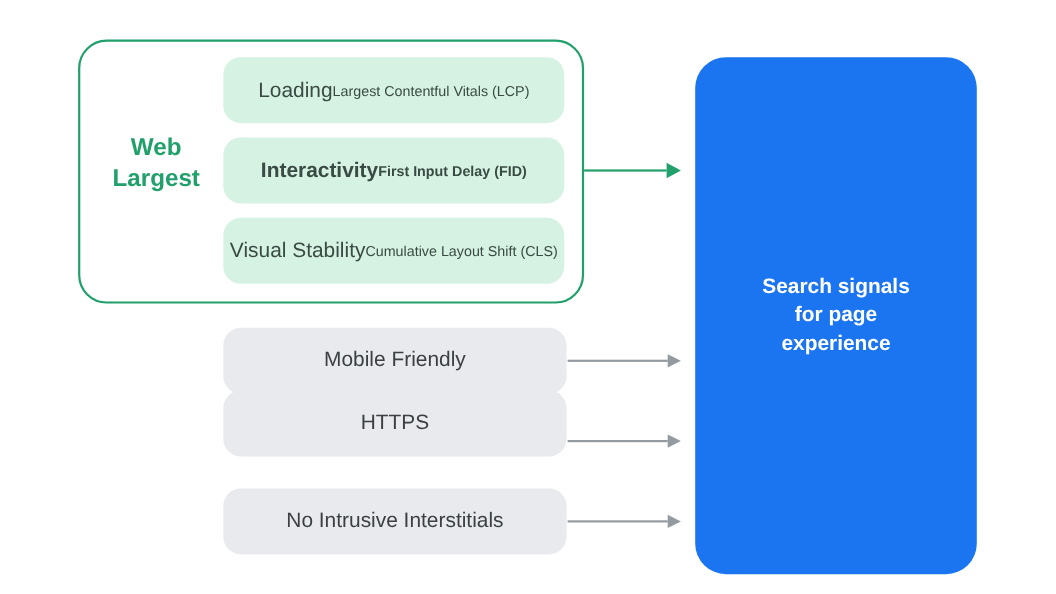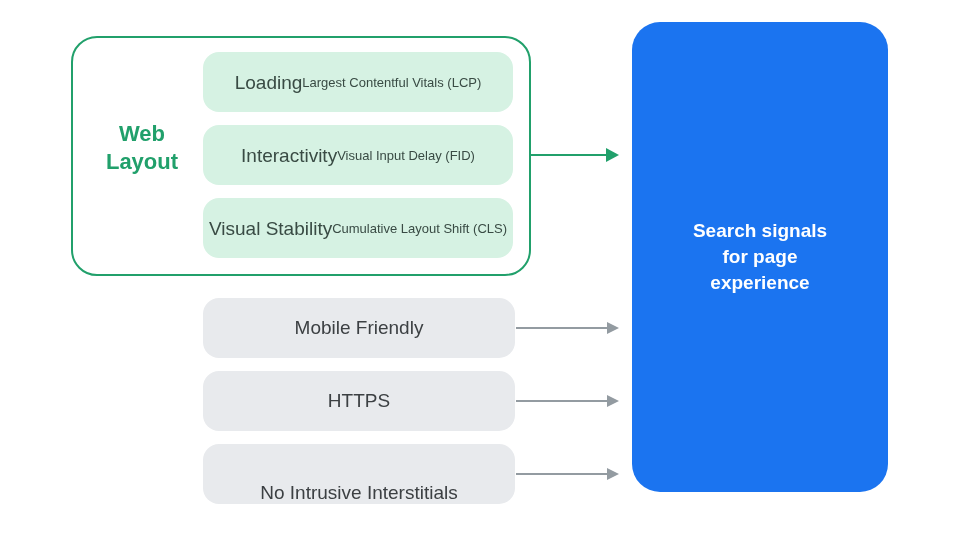--- a/index.html
+++ b/index.html
@@ -70,26 +70,26 @@
     line-height: 16px;
     margin-top: 1px;
     color: var(--text-green-dark, #394B44);
   }
   .gray-pill .pill-label {
     font-size: 19px;
     color: var(--text-dark, #3C4043);
   }
 
   #green-pill-1 { top: 52px; }
-  #green-pill-2 { top: 125px; }
+  #green-pill-2 { top: 125px; font-weight: bold; }
   #green-pill-3 { top: 198px; }
 
   #gray-pill-1 { top: 298px; text-align: right; }
-  #gray-pill-2 { top: 371px; }
-  #gray-pill-3 { top: 444px; align-items: flex-end; }
+  #gray-pill-2 { top: 355px; }
+  #gray-pill-3 { top: 444px; }
 
   
   .arrow {
     position: absolute;
     display: flex;
     align-items: center;
   }
   .arrow .shaft { flex: 1; }
   .arrow .head { width: 0; height: 0; }
 
@@ -109,21 +109,21 @@
     border-bottom: 6px solid transparent;
   }
   #gray-arrow-1 { top: 322px; }
   #gray-arrow-2 { top: 395px; }
   #gray-arrow-3 { top: 468px; }
 
   
   .result-box {
     position: absolute;
     left: 632px;
-    top: 22px;
+    top: 52px;
     width: 256px;
     height: 470px;
     background: var(--blue, #1B74F0);
     border-radius: 28px;
     display: flex;
     align-items: center;
     justify-content: center;
   }
   .result-text {
     width: 160px;
@@ -136,30 +136,30 @@
 </style>
 </head>
 <body>
 
 <div class="canvas">
 
   <div class="cwv-outline"></div>
 
   <div class="cwv-label">
     <span>Web</span>
-    <span>Layout</span>
+    <span>Largest</span>
   </div>
 
   <div class="pill green-pill" id="green-pill-1">
     <div class="pill-title">Loading</div>
     <div class="pill-sub">Largest Contentful Vitals (LCP)</div>
   </div>
   <div class="pill green-pill" id="green-pill-2">
     <div class="pill-title">Interactivity</div>
-    <div class="pill-sub">Visual Input Delay (FID)</div>
+    <div class="pill-sub">First Input Delay (FID)</div>
   </div>
   <div class="pill green-pill" id="green-pill-3">
     <div class="pill-title">Visual Stability</div>
     <div class="pill-sub">Cumulative Layout Shift (CLS)</div>
   </div>
 
   <div class="arrow green-arrow">
     <div class="shaft"></div>
     <div class="head"></div>
   </div>

